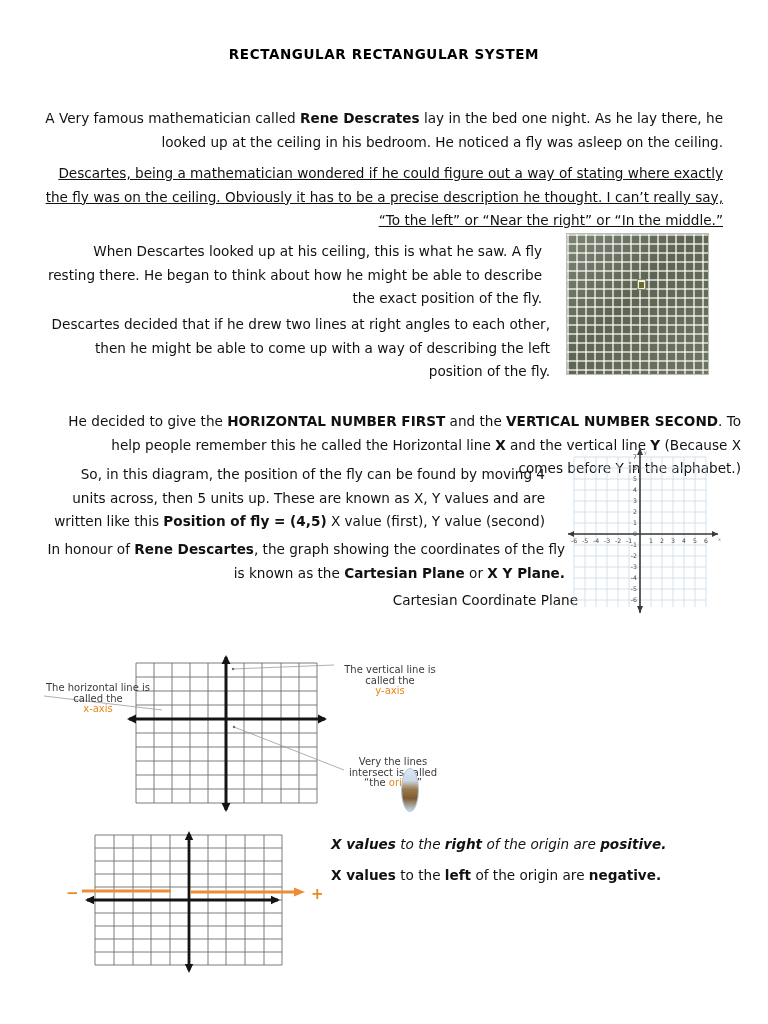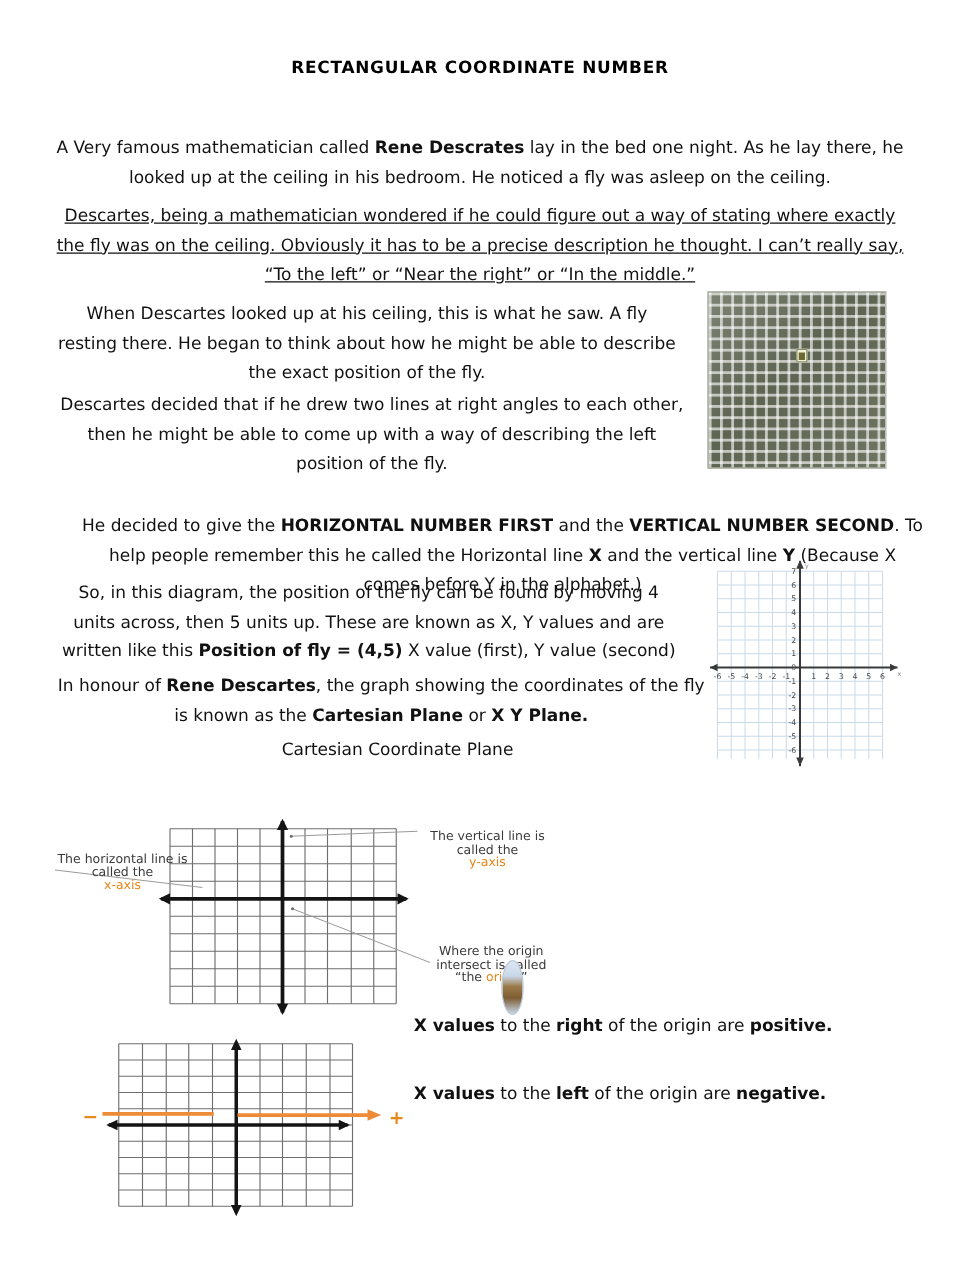--- a/index.html
+++ b/index.html
@@ -36,21 +36,21 @@
     font-family: "DejaVu Sans", sans-serif;
   }
 
   
   .para {
     position: absolute;
     font-size: 13.6px;
     line-height: 23.5px;
     font-family: "DejaVu Sans", sans-serif;
     color: #111;
-    text-align: center;
+    text-align: right;
   }
   .para b { font-weight: bold; }
 
   
   .ceiling-photo {
     position: absolute;
     left: 566px; top: 233px;
     width: 143px; height: 142px;
     background-color: #8e9382;
     background-image:
@@ -126,21 +126,21 @@
     color: #e8871a;
     font-size: 15px;
     font-weight: bold;
   }
 </style>
 </head>
 <body>
 
 <div class="page">
 
-  <div class="doc-title">RECTANGULAR COORDINATE NUMBER</div>
+  <div class="doc-title">RECTANGULAR RECTANGULAR SYSTEM</div>
 
   <div class="para" style="left:45px; top:107px; width:678px;">
     <span>A Very famous mathematician called </span><b>Rene Descrates</b><span> lay in the bed one night. As he lay there, he looked up at the ceiling in his bedroom. He noticed a fly was asleep on the ceiling.</span>
   </div>
 
   <div class="para" style="left:45px; top:162px; width:678px;text-decoration:underline;">Descartes, being a mathematician wondered if he could figure out a way of stating where exactly the fly was on the ceiling. Obviously it has to be a precise description he thought. I can’t really say, “To the left” or “Near the right” or “In the middle.”</div>
 
   <div class="para" style="left:45px; top:240px; width:497px;">When Descartes looked up at his ceiling, this is what he saw. A fly resting there. He began to think about how he might be able to describe the exact position of the fly.</div>
 
   <div class="ceiling-photo">
@@ -299,21 +299,21 @@
     <div class="hl">x-axis</div>
   </div>
 
   <div class="anno" style="left:336px; top:665px; width:108px;">
     <div>The vertical line is</div>
     <div>called the</div>
     <div class="hl">y-axis</div>
   </div>
 
   <div class="anno" style="left:341px; top:757px; width:104px;">
-    <div>Where the origin</div>
+    <div>Very the lines</div>
     <div>intersect is called</div>
     <div>
       <span>“the </span><span class="hl">origin</span><span>”</span>
     </div>
   </div>
 
   <div style="position:absolute; left:401px; top:768px; width:18px; height:44px;
               border-radius:50%/50%;
               background:linear-gradient(180deg,#dde7f2 0%,#c9d8ea 28%,#9c7b4a 48%,#7d5c33 70%,#c9d8ea 100%);
               border:1px solid #b6c7d8; box-sizing:border-box;"></div>
@@ -360,21 +360,21 @@
         <line x1="32" y1="69" x2="121" y2="69"></line>
         <line x1="140" y1="70" x2="250" y2="70"></line>
       </g>
       <polygon points="255,70 244,65.4 244,74.6" fill="#ee8b37"></polygon>
     </svg>
   </div>
 
   <div class="sign" style="left:66px; top:884px;">−</div>
   <div class="sign" style="left:311px; top:885px;">+</div>
 
-  <div class="bottom-text" style="top:810px;">
+  <div class="bottom-text" style="top:833px;font-style:italic;">
     <b>X values</b><span> to the </span><b>right</b><span> of the origin are </span><b>positive.</b>
   </div>
 
   <div class="bottom-text" style="top:864px;text-align:center;">
     <b>X values</b><span> to the </span><b>left</b><span> of the origin are </span><b>negative.</b>
   </div>
 
 </div>
 
 </body></html>

